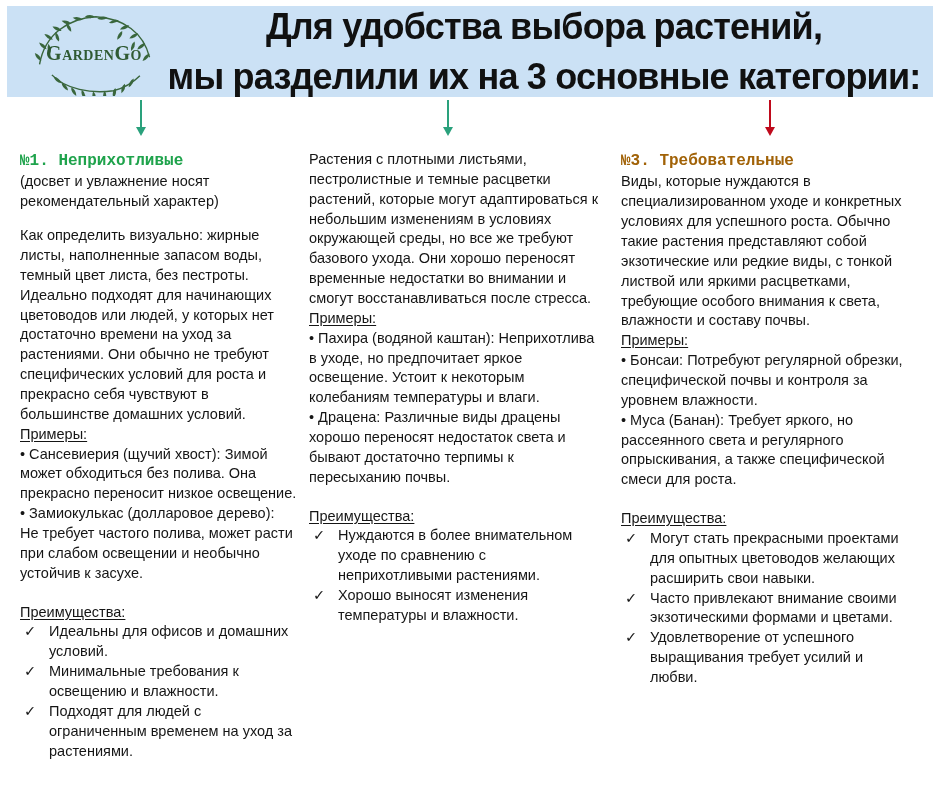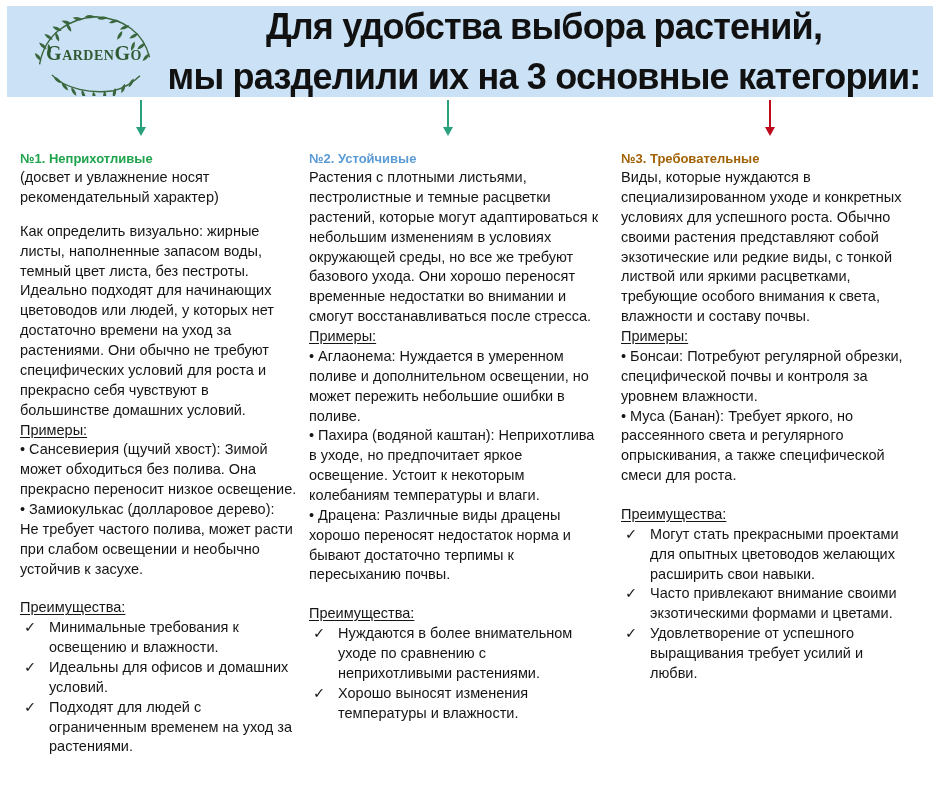--- a/index.html
+++ b/index.html
@@ -53,21 +53,21 @@
   
   .columns {
     position:absolute; left:20px; top:150px; width:893px;
     display:flex;
   }
   .col { font-size:14.5px; line-height:1.37; }
   .col-1 { width:277px; margin-right:12px; }
   .col-2 { width:291px; margin-right:21px; }
   .col-3 { width:292px; }
 
-  .col-title { font-size:13px; font-weight:bold; line-height:1.4; }
+  .col-title { font-size:16px; font-weight:bold; line-height:1.4;font-family:Liberation Mono, monospace; }
   .col-1 .col-title { color:#1fa34c; }
   .col-2 .col-title { color:#5b9bd5; }
   .col-3 .col-title { color:#a16207; }
 
   .col-subtitle { margin-bottom:14px; }
   .col-desc { }
   .sec-label {
     text-decoration:underline; text-underline-offset:2px;
   }
   .sec-label.adv { margin-top:19px; }
@@ -141,41 +141,39 @@
   <main class="columns">
 
     <article class="col col-1">
       <h2 class="col-title">№1. Неприхотливые</h2>
       <p class="col-subtitle">(досвет и увлажнение носят рекомендательный характер)</p>
       <p class="col-desc">Как определить визуально: жирные листы, наполненные запасом воды, темный цвет листа, без пестроты. Идеально подходят для начинающих цветоводов или людей, у которых нет достаточно времени на уход за растениями. Они обычно не требуют специфических условий для роста и прекрасно себя чувствуют в большинстве домашних условий.</p>
       <div class="sec-label">Примеры:</div>
       <p class="bullet">Сансевиерия (щучий хвост): Зимой может обходиться без полива. Она прекрасно переносит низкое освещение.</p>
       <p class="bullet">Замиокулькас (долларовое дерево): Не требует частого полива, может расти при слабом освещении и необычно устойчив к засухе.</p>
       <div class="sec-label adv">Преимущества:</div>
+      <div class="check">Идеальны для офисов и домашних условий.</div>
       <div class="check">Минимальные требования к освещению и влажности.</div>
-      <div class="check">Идеальны для офисов и домашних условий.</div>
       <div class="check">Подходят для людей с ограниченным временем на уход за растениями.</div>
     </article>
 
     <article class="col col-2">
-      <h2 class="col-title">№2. Устойчивые</h2>
       <p class="col-desc">Растения с плотными листьями, пестролистные и темные расцветки растений, которые могут адаптироваться к небольшим изменениям в условиях окружающей среды, но все же требуют базового ухода. Они хорошо переносят временные недостатки во внимании и смогут восстанавливаться после стресса.</p>
       <div class="sec-label">Примеры:</div>
-      <p class="bullet">Аглаонема: Нуждается в умеренном поливе и дополнительном освещении, но может пережить небольшие ошибки в поливе.</p>
       <p class="bullet">Пахира (водяной каштан): Неприхотлива в уходе, но предпочитает яркое освещение. Устоит к некоторым колебаниям температуры и влаги.</p>
-      <p class="bullet">Драцена: Различные виды драцены хорошо переносят недостаток норма и бывают достаточно терпимы к пересыханию почвы.</p>
+      <p class="bullet">Драцена: Различные виды драцены хорошо переносят недостаток света и бывают достаточно терпимы к пересыханию почвы.</p>
       <div class="sec-label adv">Преимущества:</div>
       <div class="check">Нуждаются в более внимательном уходе по сравнению с неприхотливыми растениями.</div>
       <div class="check">Хорошо выносят изменения температуры и влажности.</div>
 
     </article>
 
     <article class="col col-3">
       <h2 class="col-title">№3. Требовательные</h2>
-      <p class="col-desc">Виды, которые нуждаются в специализированном уходе и конкретных условиях для успешного роста. Обычно своими растения представляют собой экзотические или редкие виды, с тонкой листвой или яркими расцветками, требующие особого внимания к света, влажности и составу почвы.</p>
+      <p class="col-desc">Виды, которые нуждаются в специализированном уходе и конкретных условиях для успешного роста. Обычно такие растения представляют собой экзотические или редкие виды, с тонкой листвой или яркими расцветками, требующие особого внимания к света, влажности и составу почвы.</p>
       <div class="sec-label">Примеры:</div>
       <p class="bullet">Бонсаи: Потребуют регулярной обрезки, специфической почвы и контроля за уровнем влажности.</p>
       <p class="bullet">Муса (Банан): Требует яркого, но рассеянного света и регулярного опрыскивания, а также специфической смеси для роста.</p>
       <div class="sec-label adv">Преимущества:</div>
       <div class="check">Могут стать прекрасными проектами для опытных цветоводов желающих расширить свои навыки.</div>
       <div class="check">Часто привлекают внимание своими экзотическими формами и цветами.</div>
       <div class="check">Удовлетворение от успешного выращивания требует усилий и любви.</div>
     </article>
 
   </main>

